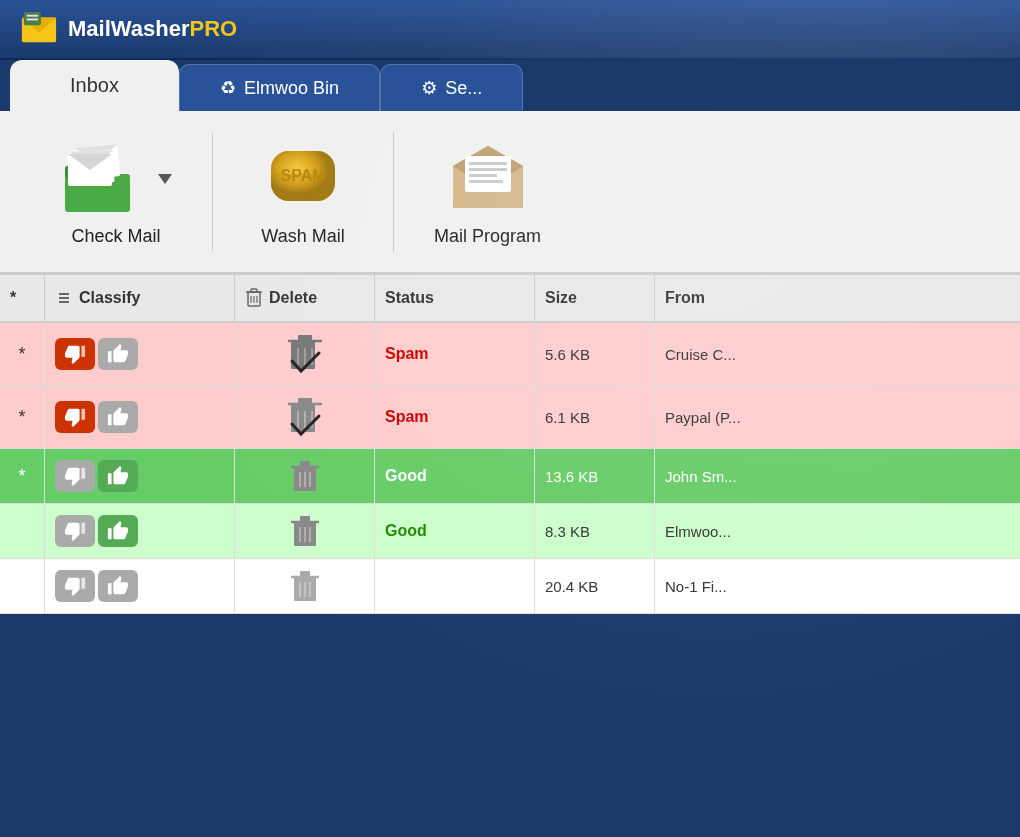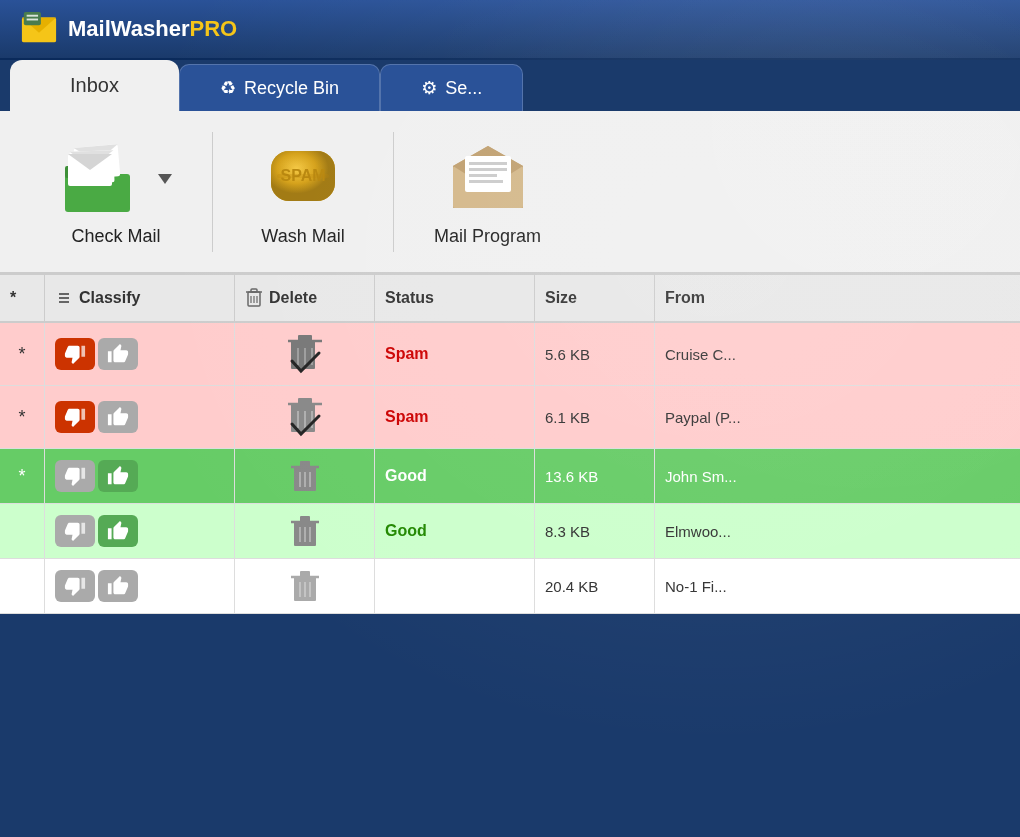--- a/index.html
+++ b/index.html
@@ -302,21 +302,21 @@
     </div>
   </div>
 </div>
 
 <div class="tabs-container">
   <div class="tab tab-inbox">
     <span>Inbox</span>
   </div>
   <div class="tab tab-recycle">
     <span class="recycle-icon">♻</span>
-    <span>Recycle Bin</span>
+    <span>Elmwoo Bin</span>
   </div>
   <div class="tab tab-settings">
     <span class="gear-icon">⚙</span>
     <span>Se...</span>
   </div>
 </div>
 
 <div class="toolbar">
 
   <div class="toolbar-btn">

